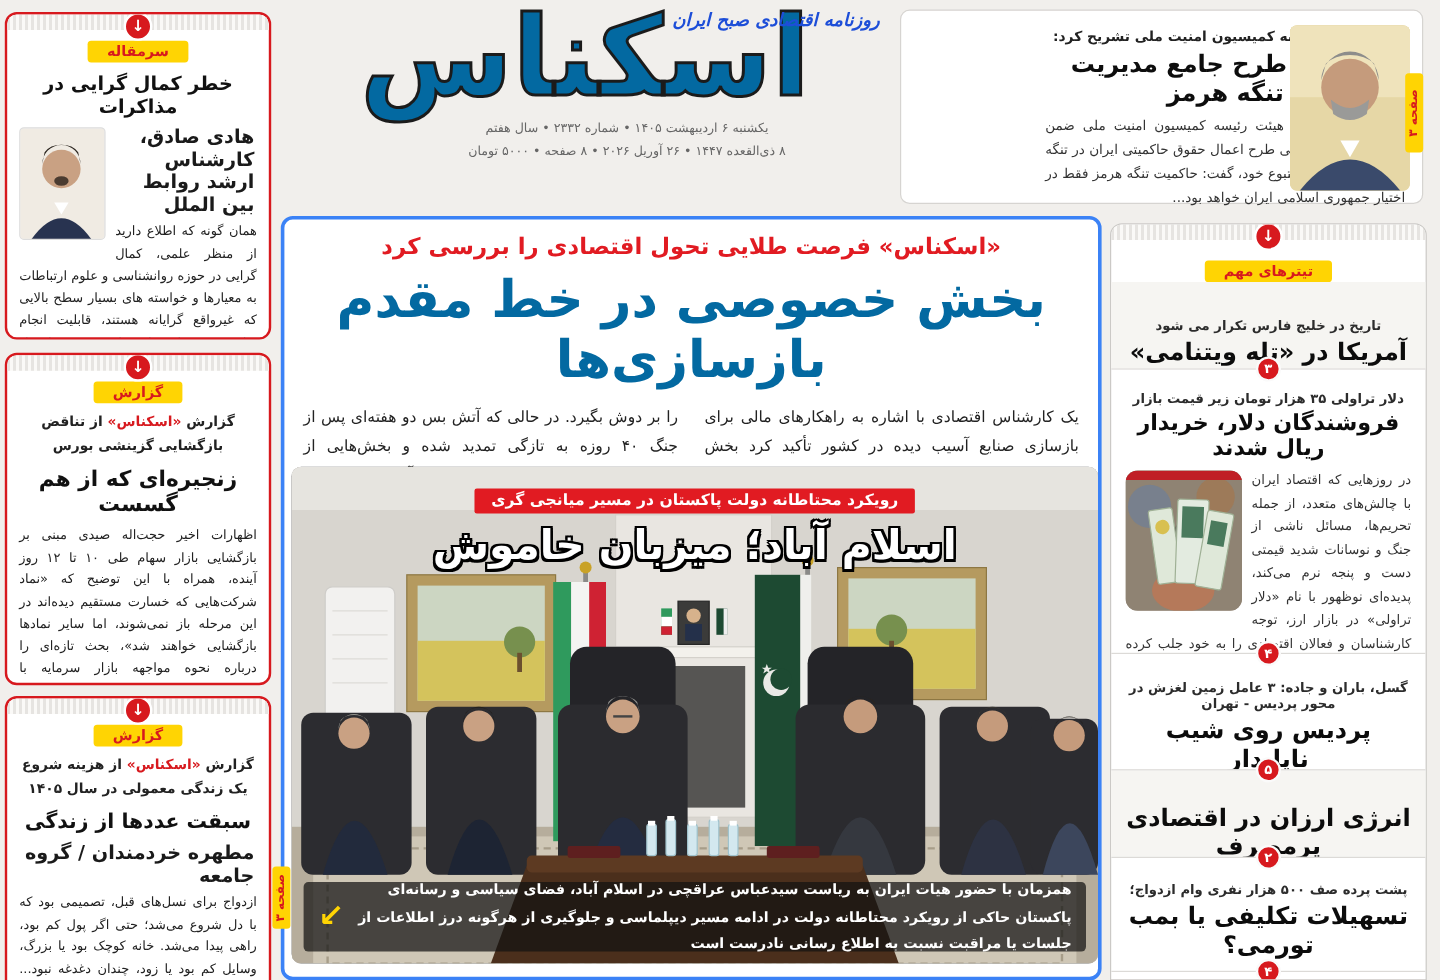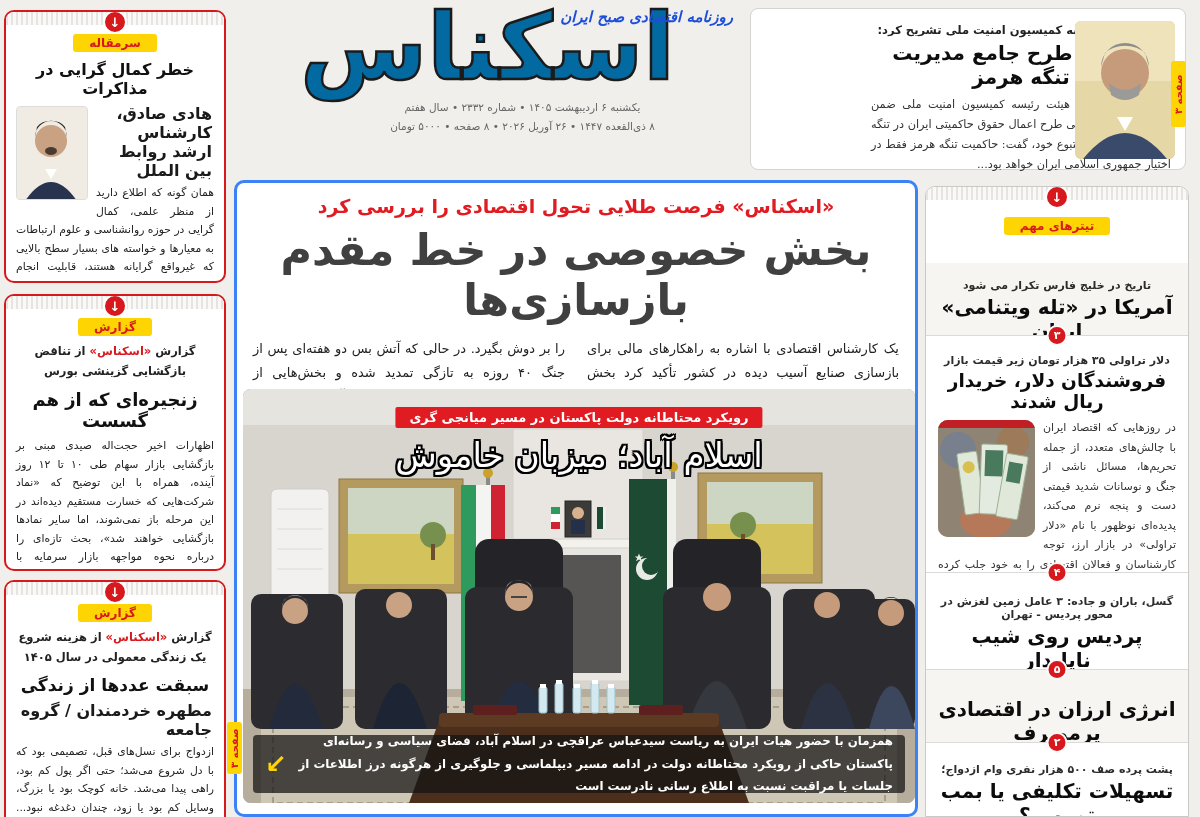--- a/index.html
+++ b/index.html
@@ -69,42 +69,42 @@
     border-radius:3px; padding:6px 2px; text-align:center; letter-spacing:1px;
   }
 
   
   .center-card {
     position:absolute; left:234px; top:180px; width:684px; height:637px;
     background:#fff; border:3px solid #3b82f6; border-radius:10px;
   }
   .lead { position:absolute; top:12px; left:16px; right:16px; text-align:center; }
   .lead-kicker { color:#e11b22; font-size:19px; font-weight:bold; }
-  .lead-head { font-size:43px; font-weight:bold; color:#404040; margin:8px 0 12px; letter-spacing:-1px; }
+  .lead-head { font-size:43px; font-weight:bold; color:#0369a1; margin:8px 0 12px; letter-spacing:-1px; }
   .lead-cols { display:flex; gap:22px; text-align:justify; font-size:13px; line-height:1.85; color:#222; }
   .lead-cols > div { flex:1; }
   .page-tag-yellow {
     display:inline-block; background:#ffd403; color:#8a1c00; font-size:11px; font-weight:bold;
     padding:2px 10px; border-radius:2px; margin-top:8px;
   }
   .lead-tag-row { text-align:left; }
 
   
   .photo-block {
     position:absolute; left:6px; top:206px; width:672px; height:414px;
     border-radius:8px; overflow:hidden; background:#737373;
   }
   .photo-banner {
     position:absolute; top:18px; left:50%; transform:translateX(-50%);
     background:#e11b22; color:#fff; font-size:13px; font-weight:bold;
     padding:3px 14px; white-space:nowrap; border-radius:2px;
   }
   .photo-title {
     position:absolute; top:46px; width:100%; text-align:center;
-    font-size:34px; font-weight:normal; color:#fff; white-space:nowrap;
+    font-size:34px; font-weight:bold; color:#fff; white-space:nowrap;
     text-shadow:-2px 0 0 #000, 2px 0 0 #000, 0 -2px 0 #000, 0 2px 0 #000,
                 -2px -2px 0 #000, 2px 2px 0 #000, -2px 2px 0 #000, 2px -2px 0 #000;
   }
   .photo-caption {
     position:absolute; left:10px; right:10px; bottom:10px; height:58px;
     background:rgba(18,18,18,0.72); border-radius:4px;
     display:flex; align-items:center; gap:10px; padding:4px 12px;
   }
   .caption-arrow { color:#ffd403; font-size:26px; font-weight:bold; order:2; flex:0 0 auto; }
   .caption-text { flex:1; color:#fff; font-size:11.8px; font-weight:bold; line-height:1.9; text-align:right; }
@@ -353,21 +353,21 @@
 
 <div class="vtab" style="left:227px; top:722px; height:52px;">صفحه ۳</div>
 
 <div class="right-card">
   <div class="rc-tag-row">
     <div class="stripe-band"></div>
     <div class="circle-badge">↓</div>
     <span class="tag-yellow" style="position:relative; top:8px;">تیترهای مهم</span>
   </div>
 
-  <div class="rc-item gray" style="height:72px; padding-top:12px;margin-top:28px;">
+  <div class="rc-item gray" style="height:72px; padding-top:26px;">
     <div class="rc-kicker">تاریخ در خلیج فارس تکرار می شود</div>
     <div class="rc-head">آمریکا در «تله ویتنامی» ایران</div>
   </div>
   <div class="hdivider">
     <span class="num-circle">۳</span>
   </div>
 
   <div class="rc-item" style="height:236px; padding-top:14px;">
     <div class="rc-kicker">دلار تراولی ۳۵ هزار تومان زیر قیمت بازار</div>
     <div class="rc-head small">فروشندگان دلار، خریدار ریال شدند</div>

